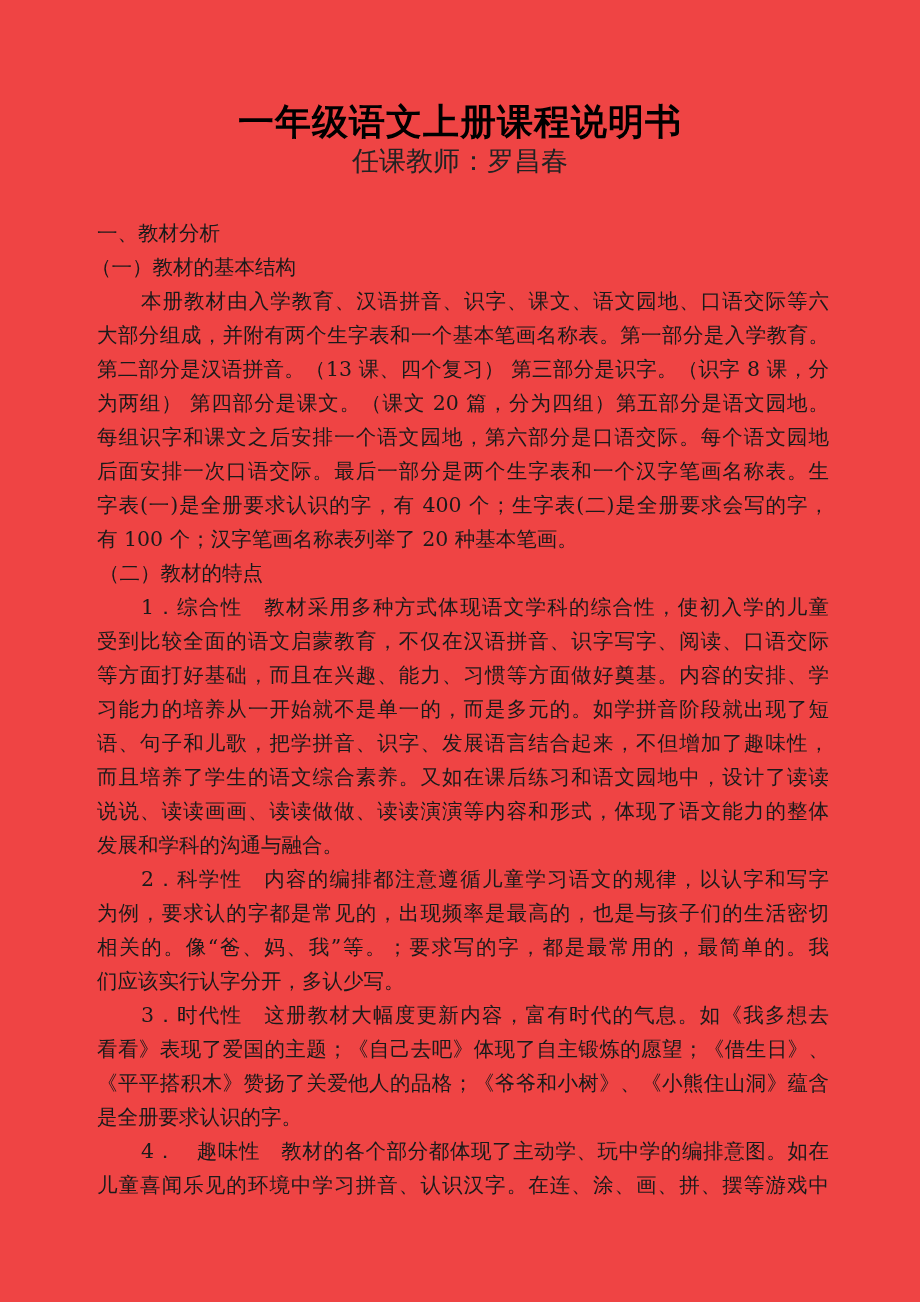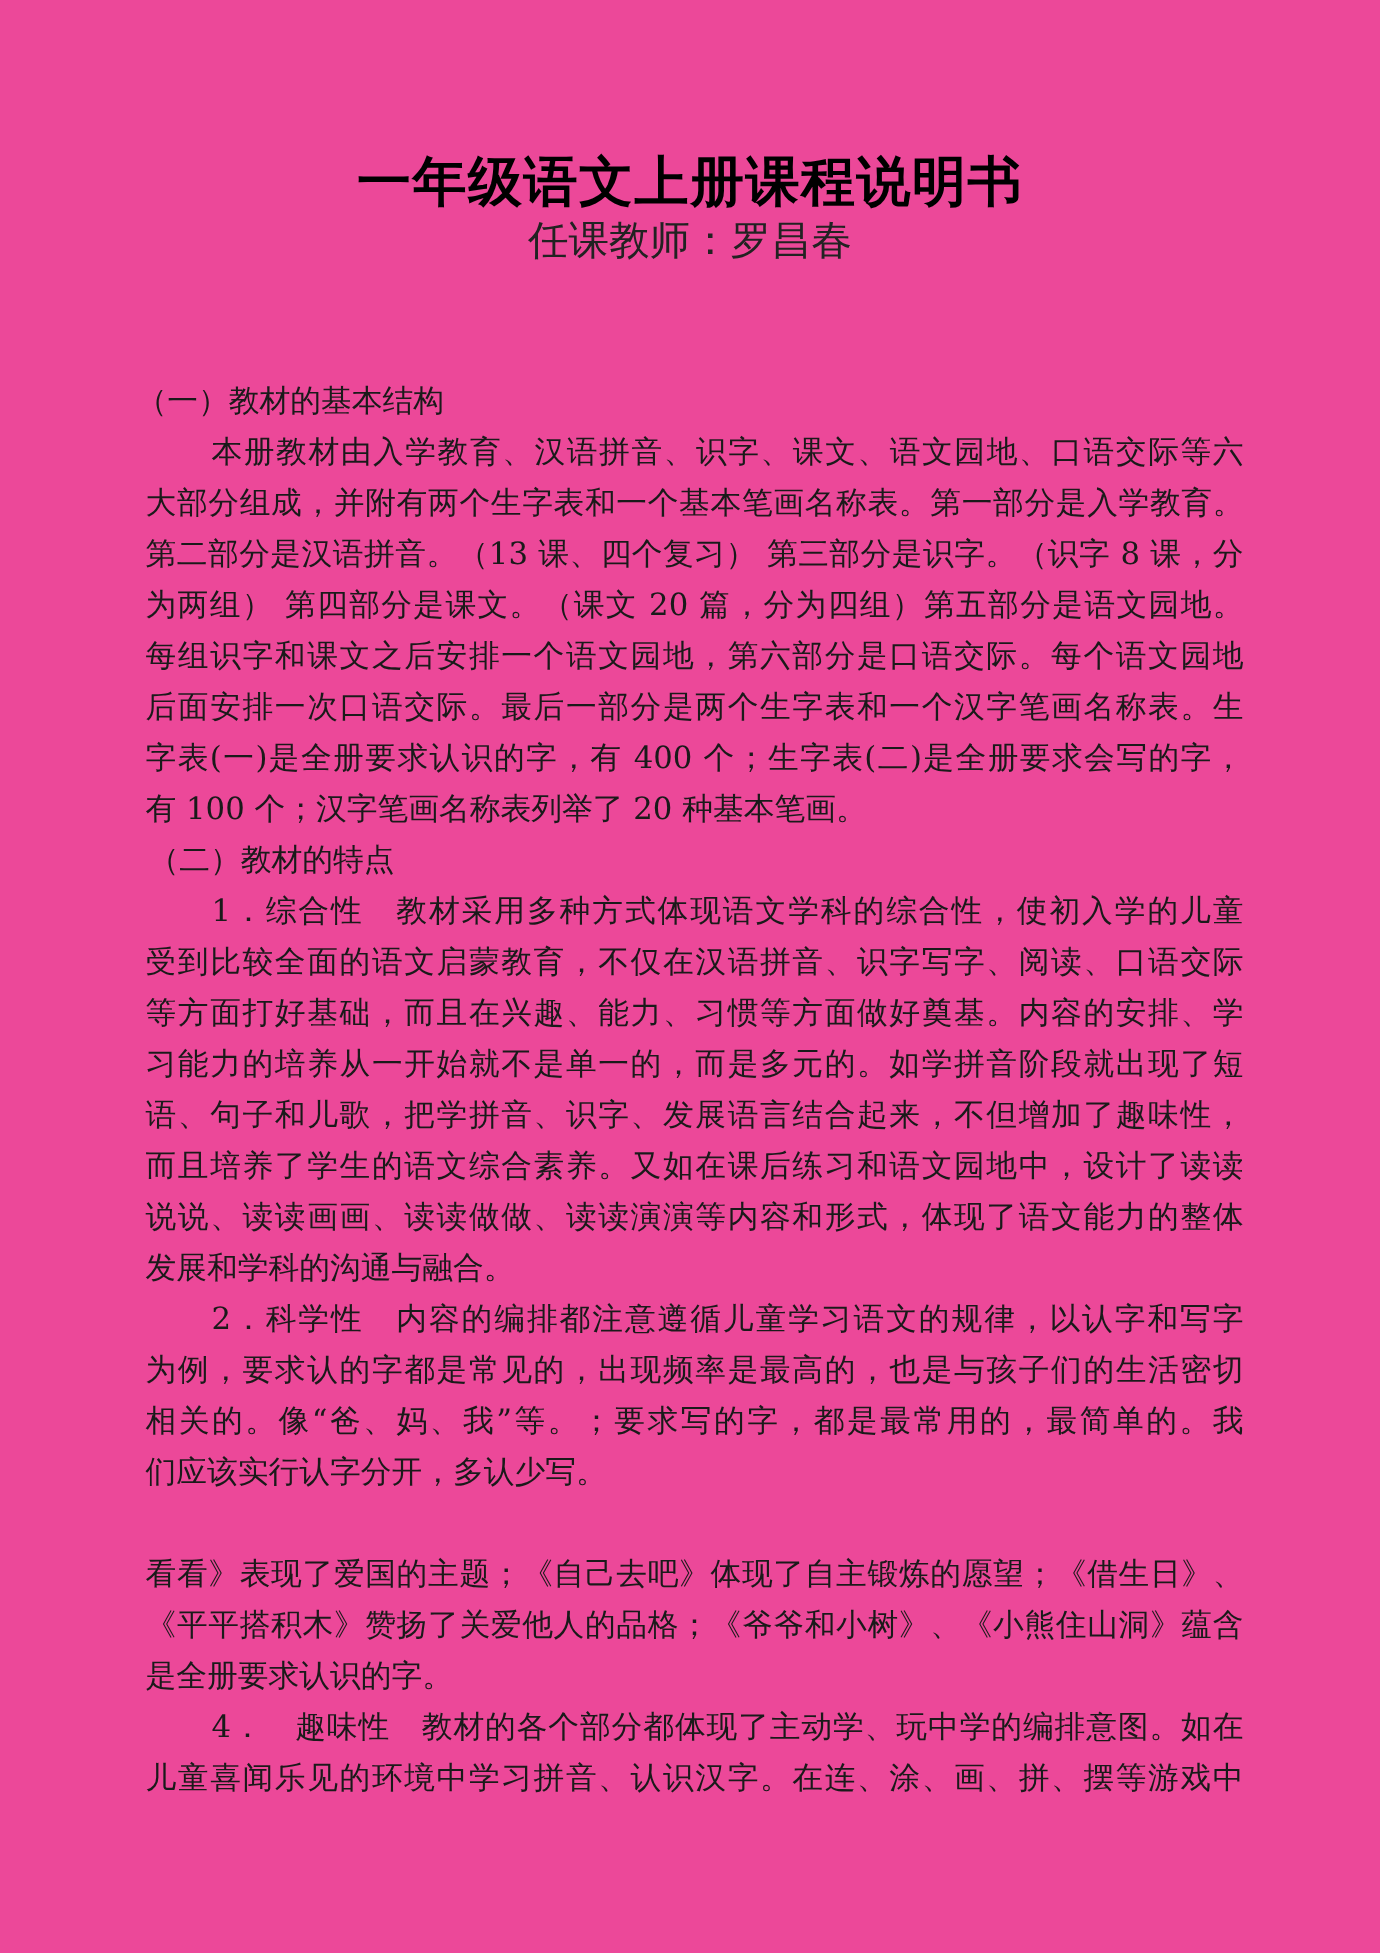--- a/index.html
+++ b/index.html
@@ -1,35 +1,36 @@
 <!DOCTYPE html>
 <html><head>
 <meta charset="utf-8">
 <style>
   html, body { margin: 0; padding: 0; background: #ffffff; }
   body { width: 920px; height: 1302px; overflow: hidden; position: relative;
          font-family: "DejaVu Serif", "Liberation Serif", serif; color: #111; }
-  .page { position: absolute; left: 0; top: 0; width: 920px; height: 1302px; background: #ec4899; }
+  .page { position: absolute; left: 0; top: 0; width: 920px; height: 1302px; background: #ef4444; }
   .title { position: absolute; left: 0; width: 920px; top: 100px; text-align: center;
            font-size: 36px; font-weight: bold; letter-spacing: 1px; line-height: 44px;
            font-family: "DejaVu Sans", "Liberation Sans", sans-serif; color: #000; }
   .subtitle { position: absolute; left: 0; width: 920px; top: 146px; text-align: center;
               font-size: 27px; line-height: 30px; color: #222; }
   .line { position: absolute; left: 97px; width: 732px; font-size: 20.5px; line-height: 30px;
           white-space: nowrap; color: #1a1a1a; text-align: justify; text-align-last: justify; }
   .line.last, .line.heading { text-align-last: left; }
   .line.indent { left: 141px; width: 688px; }
 </style>
 </head>
 <body>
 
 <div class="page">
   <div class="title">一年级语文上册课程说明书</div>
   <div class="subtitle">任课教师：罗昌春</div>
 
+  <div class="line heading" style="top:218px">一、教材分析</div>
   <div class="line heading" style="top:252px; left:91px">（一）教材的基本结构</div>
 
   <div class="line indent" style="top:286px">本册教材由入学教育、汉语拼音、识字、课文、语文园地、口语交际等六</div>
   <div class="line" style="top:320px">大部分组成，并附有两个生字表和一个基本笔画名称表。第一部分是入学教育。</div>
   <div class="line" style="top:354px">第二部分是汉语拼音。（13 课、四个复习）  第三部分是识字。（识字 8 课，分</div>
   <div class="line" style="top:388px">为两组）  第四部分是课文。（课文 20 篇，分为四组）第五部分是语文园地。</div>
   <div class="line" style="top:422px">每组识字和课文之后安排一个语文园地，第六部分是口语交际。每个语文园地</div>
   <div class="line" style="top:456px">后面安排一次口语交际。最后一部分是两个生字表和一个汉字笔画名称表。生</div>
   <div class="line" style="top:490px">字表(一)是全册要求认识的字，有 400 个；生字表(二)是全册要求会写的字，</div>
   <div class="line last" style="top:524px">有 100 个；汉字笔画名称表列举了 20 种基本笔画。</div>
@@ -43,19 +44,20 @@
   <div class="line" style="top:728px">语、句子和儿歌，把学拼音、识字、发展语言结合起来，不但增加了趣味性，</div>
   <div class="line" style="top:762px">而且培养了学生的语文综合素养。又如在课后练习和语文园地中，设计了读读</div>
   <div class="line last" style="top:830px">发展和学科的沟通与融合。</div>
   <div class="line" style="top:796px">说说、读读画画、读读做做、读读演演等内容和形式，体现了语文能力的整体</div>
 
   <div class="line indent" style="top:864px">2．科学性　内容的编排都注意遵循儿童学习语文的规律，以认字和写字</div>
   <div class="line" style="top:898px">为例，要求认的字都是常见的，出现频率是最高的，也是与孩子们的生活密切</div>
   <div class="line" style="top:932px">相关的。像“爸、妈、我”等。；要求写的字，都是最常用的，最简单的。我</div>
   <div class="line last" style="top:966px">们应该实行认字分开，多认少写。</div>
 
+  <div class="line indent" style="top:1000px">3．时代性　这册教材大幅度更新内容，富有时代的气息。如《我多想去</div>
   <div class="line" style="top:1034px">看看》表现了爱国的主题；《自己去吧》体现了自主锻炼的愿望；《借生日》、</div>
   <div class="line" style="top:1068px">《平平搭积木》赞扬了关爱他人的品格；《爷爷和小树》、《小熊住山洞》蕴含</div>
   <div class="line last" style="top:1102px">是全册要求认识的字。</div>
 
   <div class="line indent" style="top:1136px">4．　趣味性　教材的各个部分都体现了主动学、玩中学的编排意图。如在</div>
   <div class="line" style="top:1170px">儿童喜闻乐见的环境中学习拼音、认识汉字。在连、涂、画、拼、摆等游戏中</div>
 </div>
 
 </body></html>

